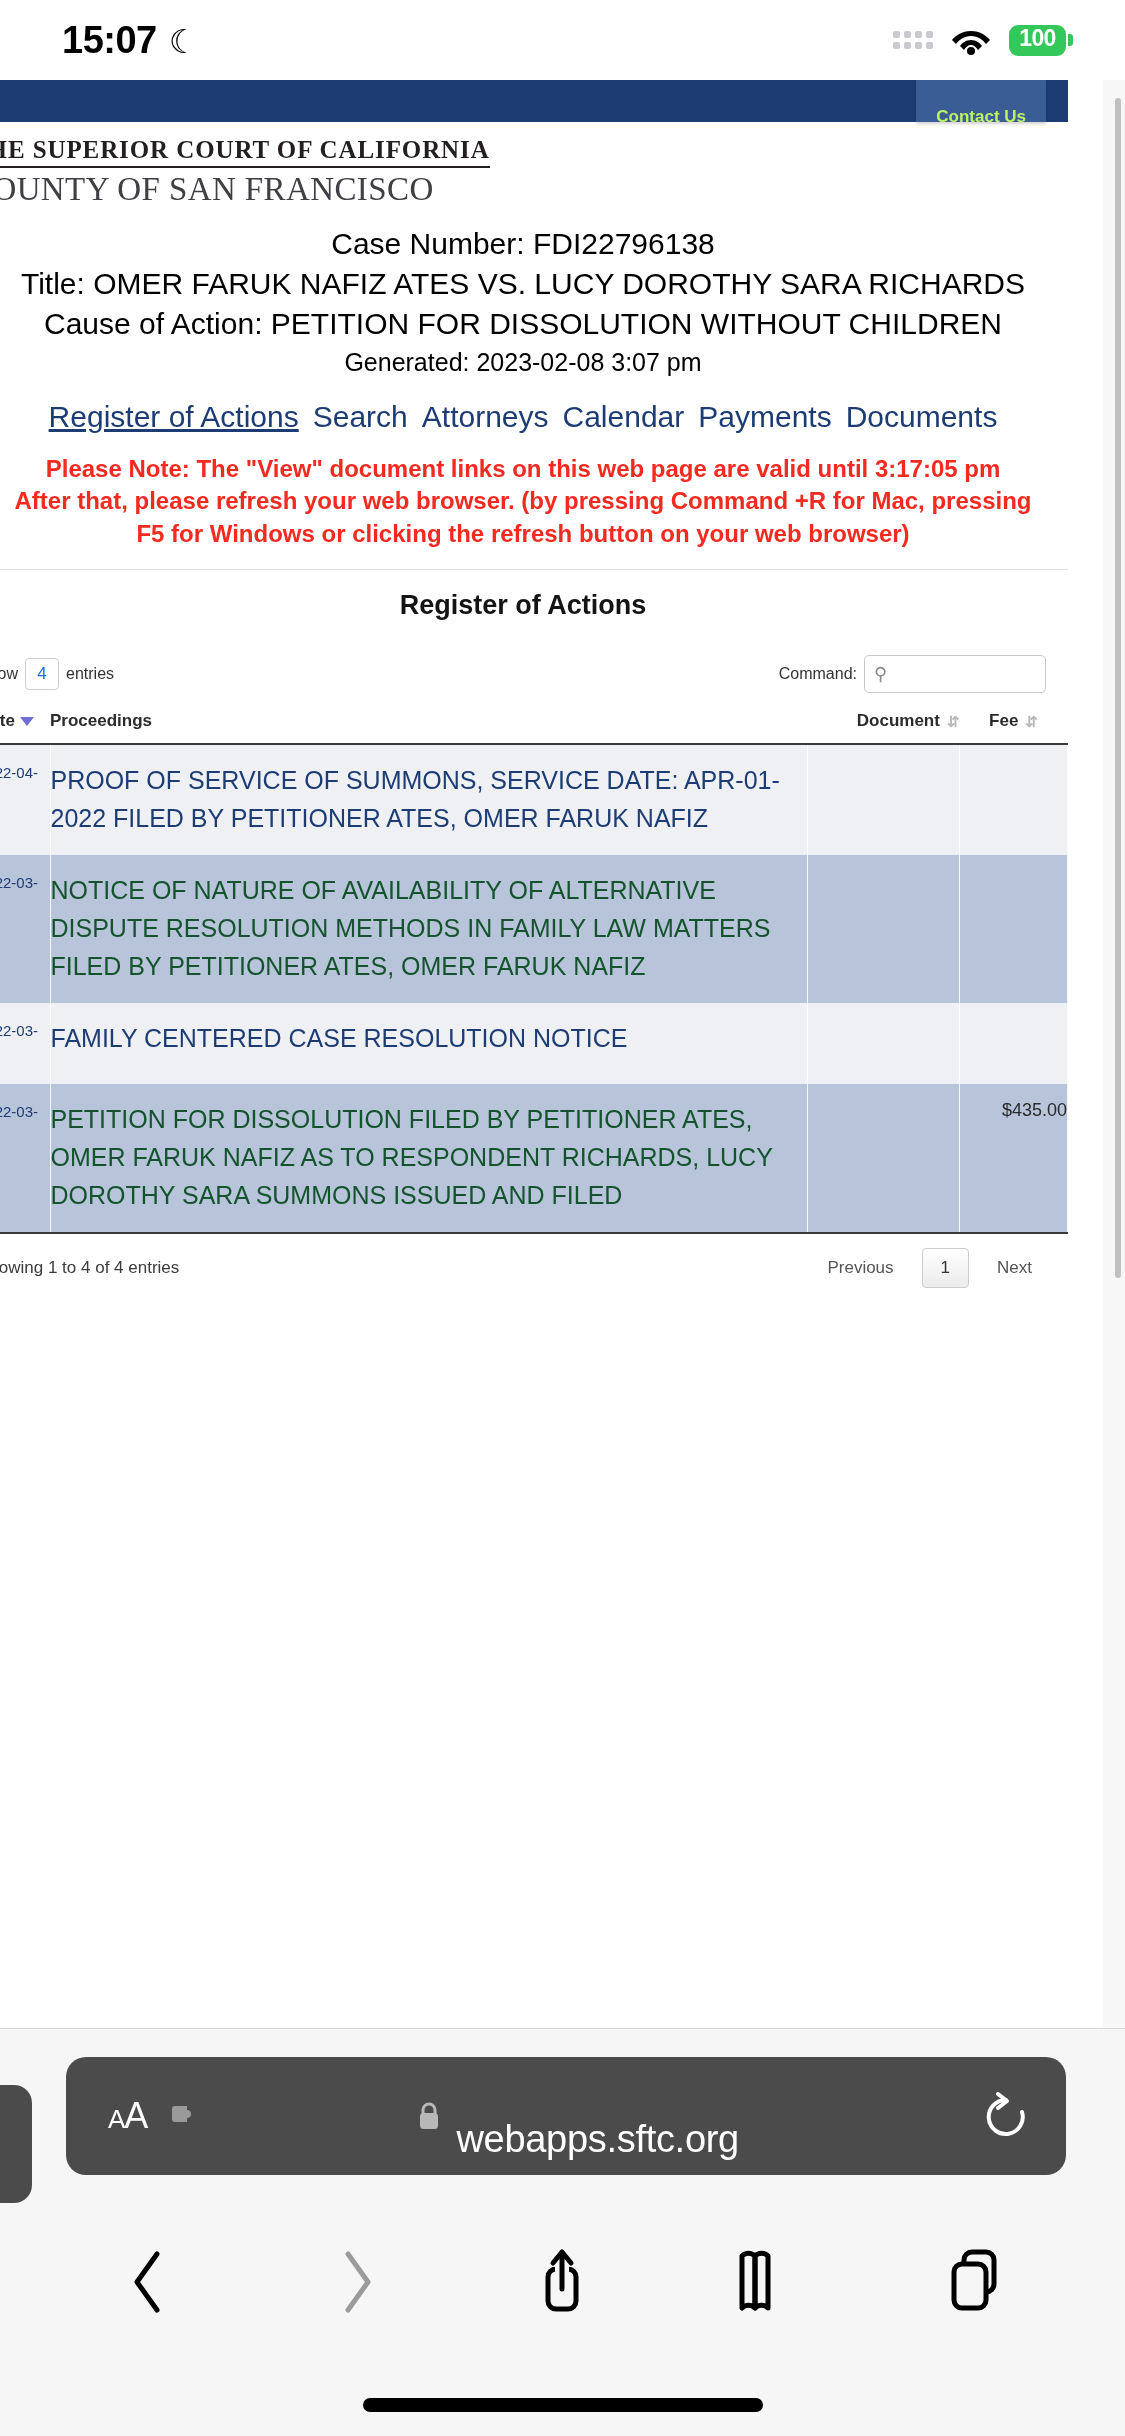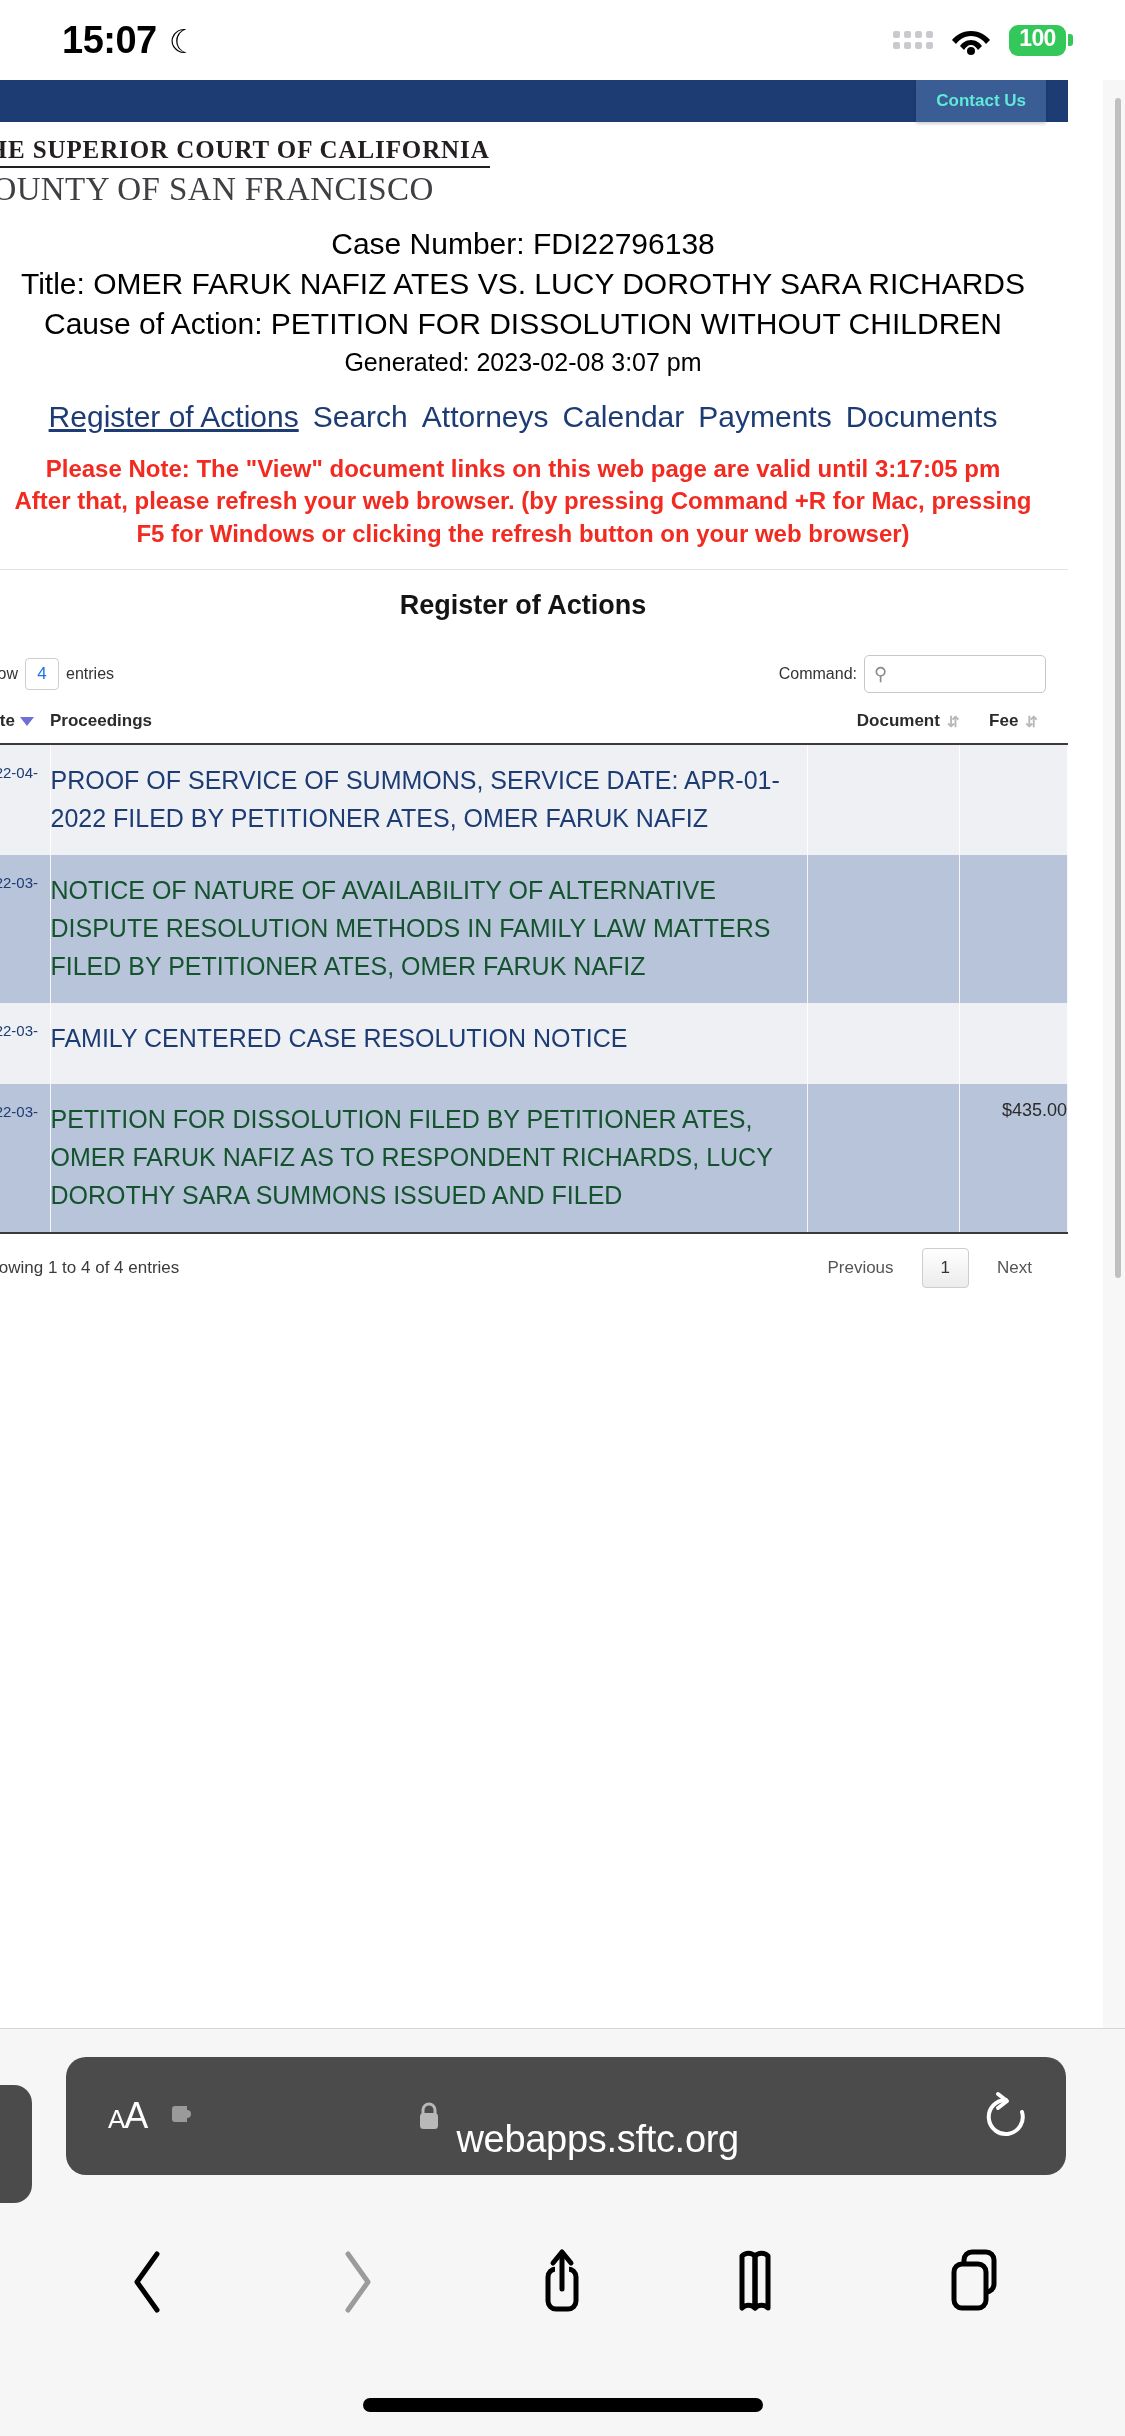--- a/index.html
+++ b/index.html
@@ -51,23 +51,23 @@
   
   .navy-bar {
     position: relative;
     height: 42px;
     background: #1d3c74;
     width: 1090px;
   }
   .contact-us-btn {
     position: absolute; right: 22px; top: 0;
     background: #3a5d96;
-    color: #5eead4;
+    color: #bef264;
     font-size: 17px; font-weight: 700;
-    padding: 11px 20px 12px;
+    padding: 27px 20px 12px;
     height: 42px;
     line-height: 20px;
     box-shadow: 0 2px 3px rgba(0,0,0,0.18);
   }
 
   
   .court-logo {
     padding: 14px 0 0 0;
     margin-left: -8px;
   }

